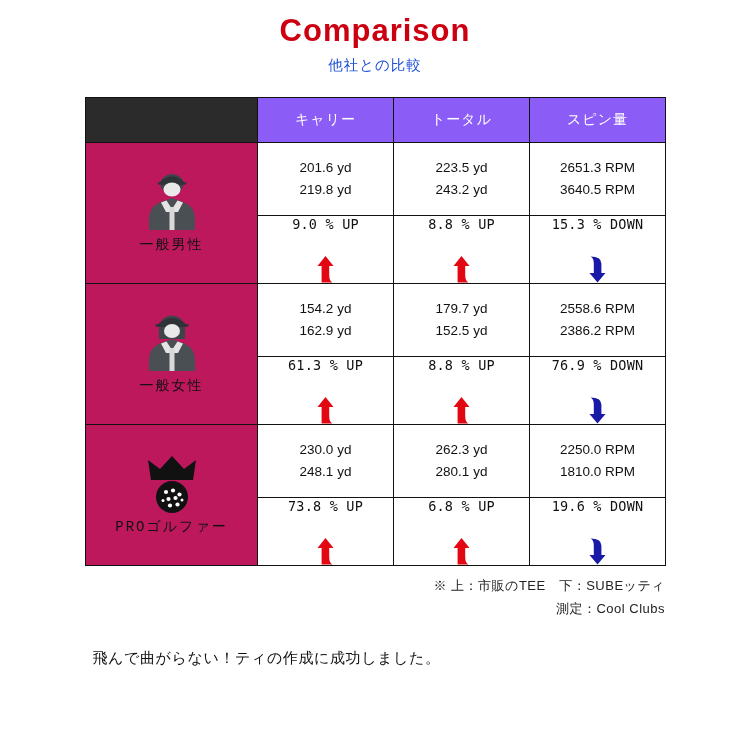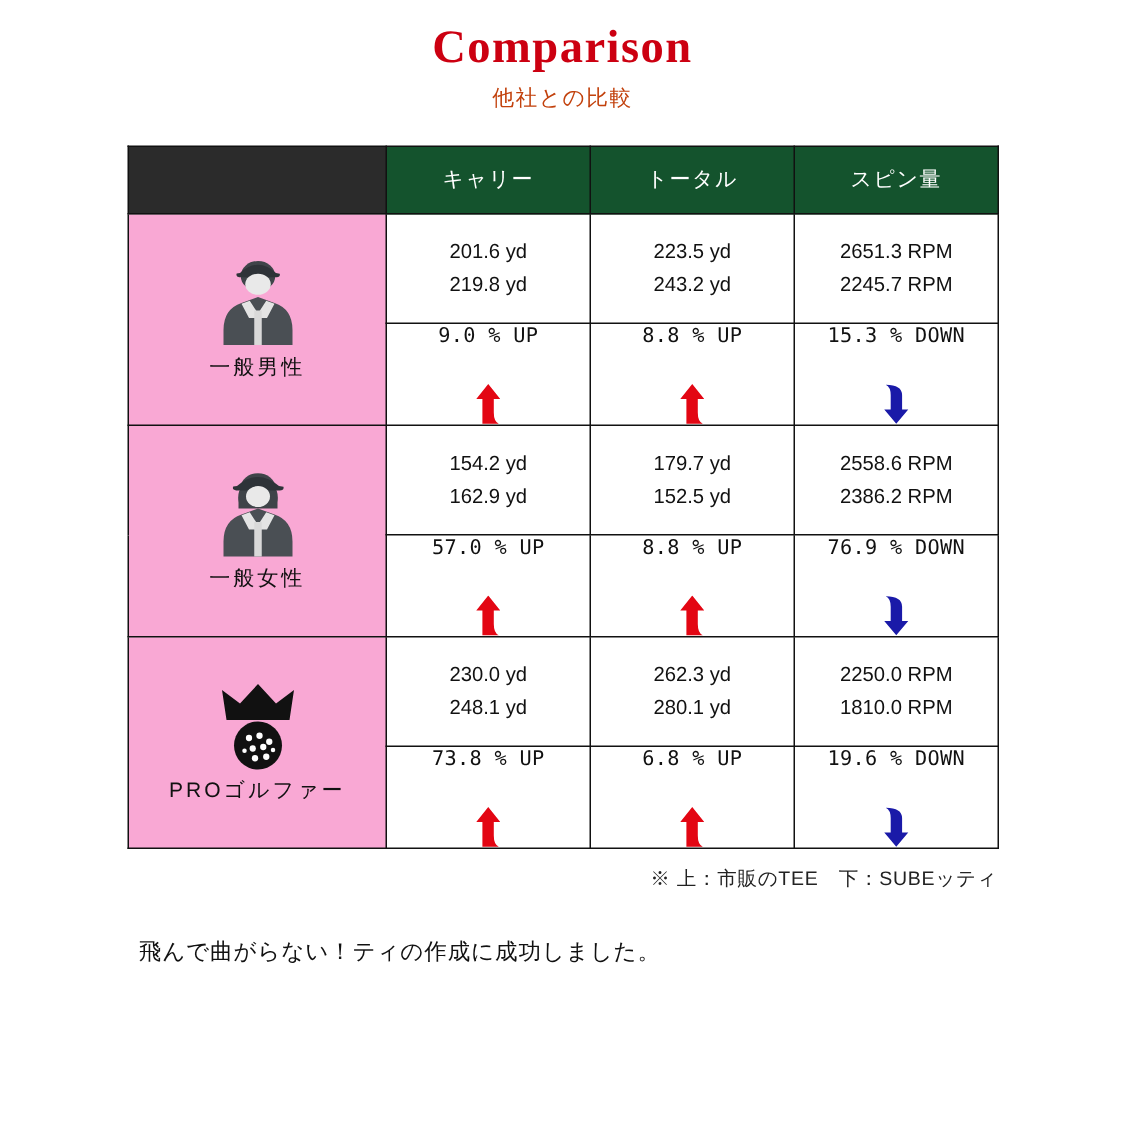--- a/index.html
+++ b/index.html
@@ -16,66 +16,67 @@
   }
   .page {
     position: relative;
     width: 750px;
     height: 750px;
     box-sizing: border-box;
   }
   .title {
     text-align: center;
     color: #cc0011;
-    font-family: Liberation Serif, serif;
+    font-family: Liberation Sans, sans-serif;
     font-weight: bold;
     font-size: 31px;
     letter-spacing: 1px;
     padding-top: 12px;
     line-height: 1.2;
   }
   .subtitle {
     text-align: center;
     font-size: 14.5px;
-    color: #c2410c;
+    color: #1d4ed8;
     margin-top: 7px;
     letter-spacing: 1px;
   }
   .table-wrap {
     margin: 22px auto 0 auto;
     width: 580px;
   }
   table.cmp {
     border-collapse: collapse;
     width: 100%;
     table-layout: fixed;
   }
   table.cmp th, table.cmp td {
     border: 1px solid #111;
     padding: 0;
   }
   thead th {
-    background: #14532d;
+    background: #8b5cf6;
     color: #ffffff;
     font-size: 14px;
     font-weight: normal;
     height: 44px;
     letter-spacing: 1px;
   }
   thead th.blank {
     background: #2b2b2b;
     border-right: 1px solid #111;
   }
   .col-label { width: 172px; }
   .col-data { width: 136px; }
 
   td.person {
     text-align: center;
     vertical-align: middle;
-    background: #f9a8d4;
+    background: #be185d;
+    font-family: Liberation Mono, monospace;
   }
   .person-label {
     font-size: 14px;
     letter-spacing: 2px;
     margin-top: 2px;
     color: #111;
   }
   .avatar {
     display: block;
     margin: 0 auto;
@@ -175,21 +176,21 @@
           <td class="num">
             <div>201.6 yd</div>
             <div>219.8 yd</div>
           </td>
           <td class="num">
             <div>223.5 yd</div>
             <div>243.2 yd</div>
           </td>
           <td class="num">
             <div>2651.3 RPM</div>
-            <div>2245.7 RPM</div>
+            <div>3640.5 RPM</div>
           </td>
         </tr>
         <tr>
           <td class="delta">
             <div class="delta-inner">
               <span class="delta-text">9.0 % UP</span>
               <svg class="arrow" viewBox="0 0 17 27">
                 <path d="M8.5 0 L16.5 10 L12.2 10 L12.2 19 Q12.2 25 15.5 26.5 L4.6 26.5 Q4.6 19 4.6 10 L0.5 10 Z" fill="#e30613"></path>
               </svg>
             </div>
@@ -234,21 +235,21 @@
             <div>152.5 yd</div>
           </td>
           <td class="num">
             <div>2558.6 RPM</div>
             <div>2386.2 RPM</div>
           </td>
         </tr>
         <tr>
           <td class="delta">
             <div class="delta-inner">
-              <span class="delta-text">57.0 % UP</span>
+              <span class="delta-text">61.3 % UP</span>
               <svg class="arrow" viewBox="0 0 17 27">
                 <path d="M8.5 0 L16.5 10 L12.2 10 L12.2 19 Q12.2 25 15.5 26.5 L4.6 26.5 Q4.6 19 4.6 10 L0.5 10 Z" fill="#e30613"></path>
               </svg>
             </div>
           </td>
           <td class="delta">
             <div class="delta-inner">
               <span class="delta-text">8.8 % UP</span>
               <svg class="arrow" viewBox="0 0 17 27">
                 <path d="M8.5 0 L16.5 10 L12.2 10 L12.2 19 Q12.2 25 15.5 26.5 L4.6 26.5 Q4.6 19 4.6 10 L0.5 10 Z" fill="#e30613"></path>
@@ -321,20 +322,21 @@
             </div>
           </td>
         </tr>
 
       </tbody>
     </table>
   </div>
 
   <div class="notes">
     <div>※ 上：市販のTEE　下：SUBEッティ</div>
+    <div>測定：Cool Clubs</div>
   </div>
 
   <div class="body-text">
     <div class="para">
       <div>飛んで曲がらない！ティの作成に成功しました。</div>
     </div>
   </div>
 
 </div>
 

